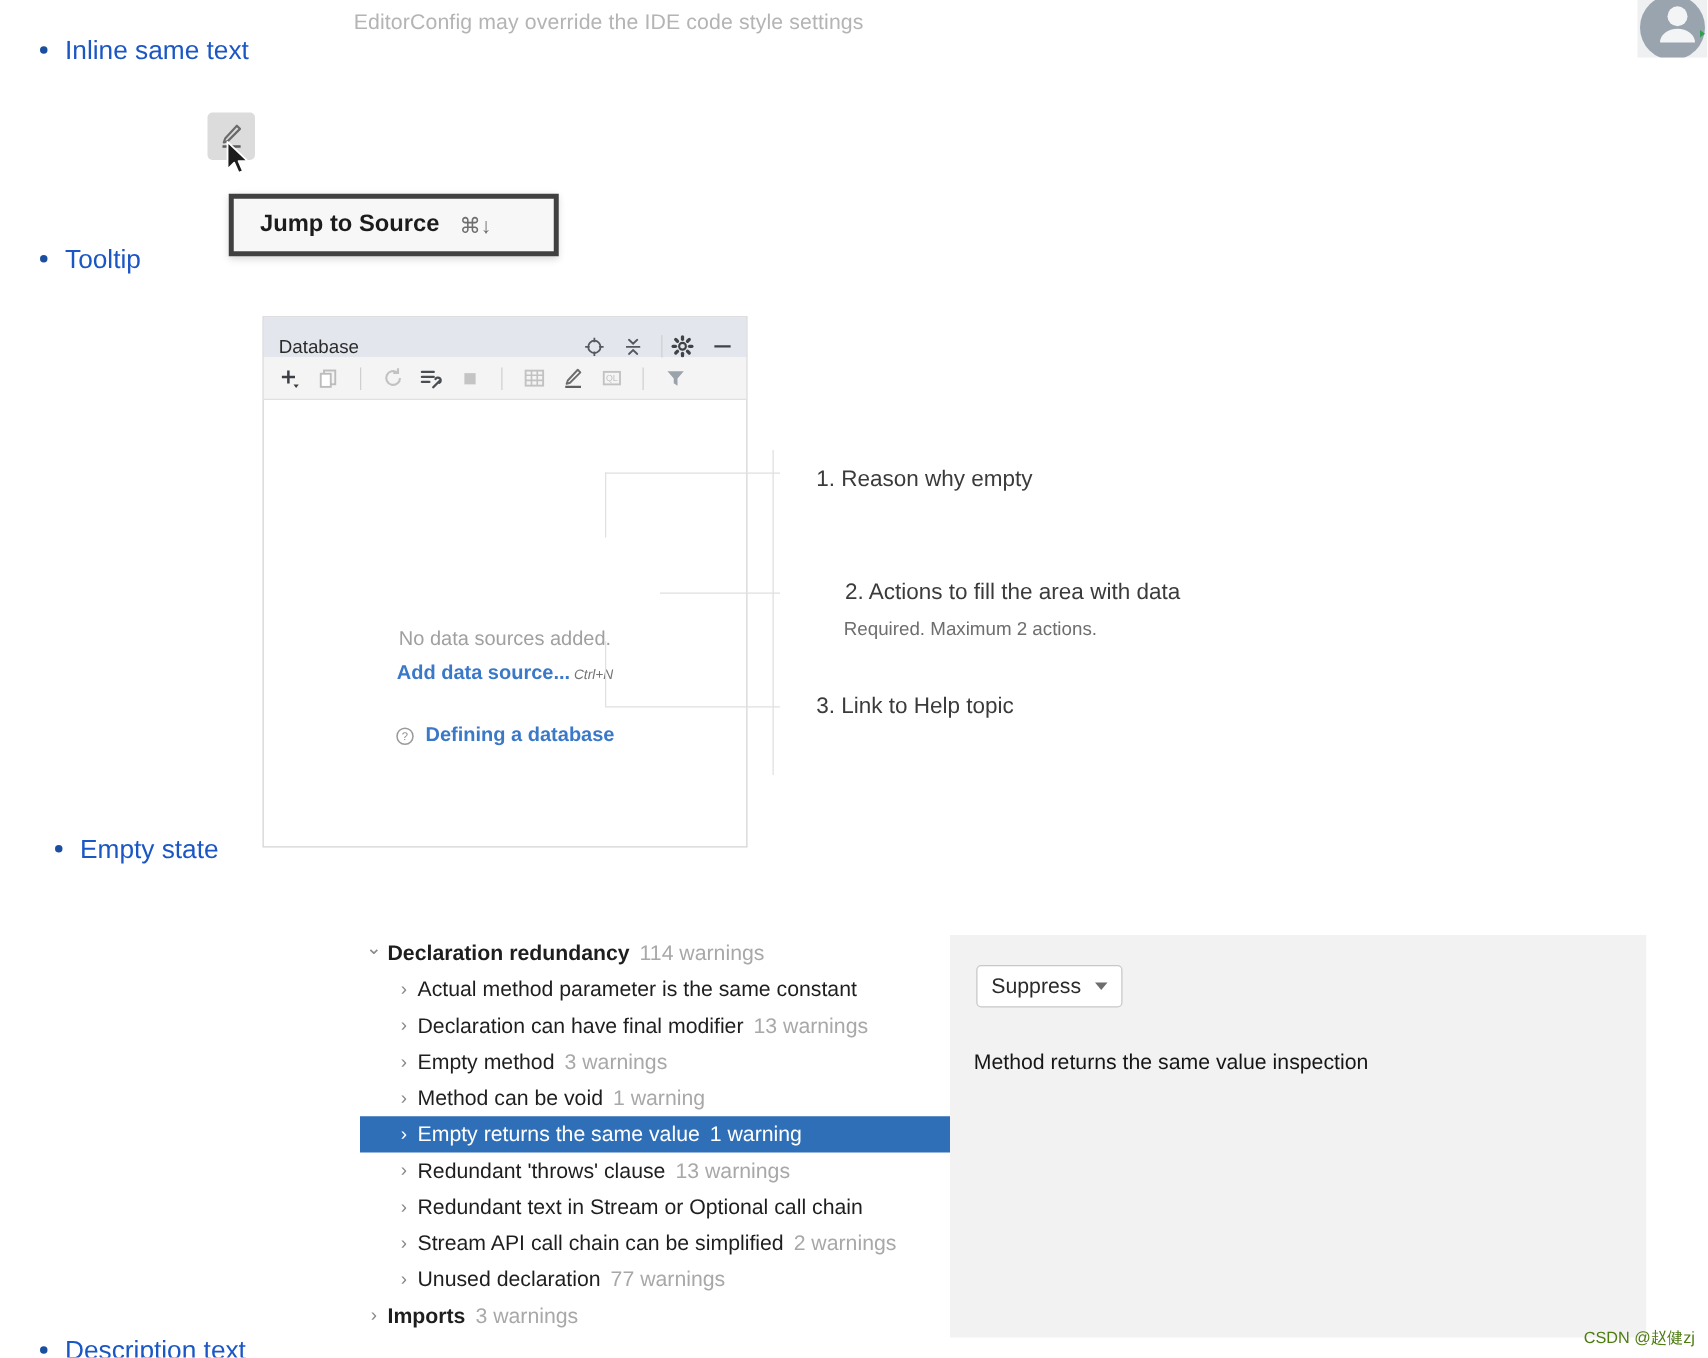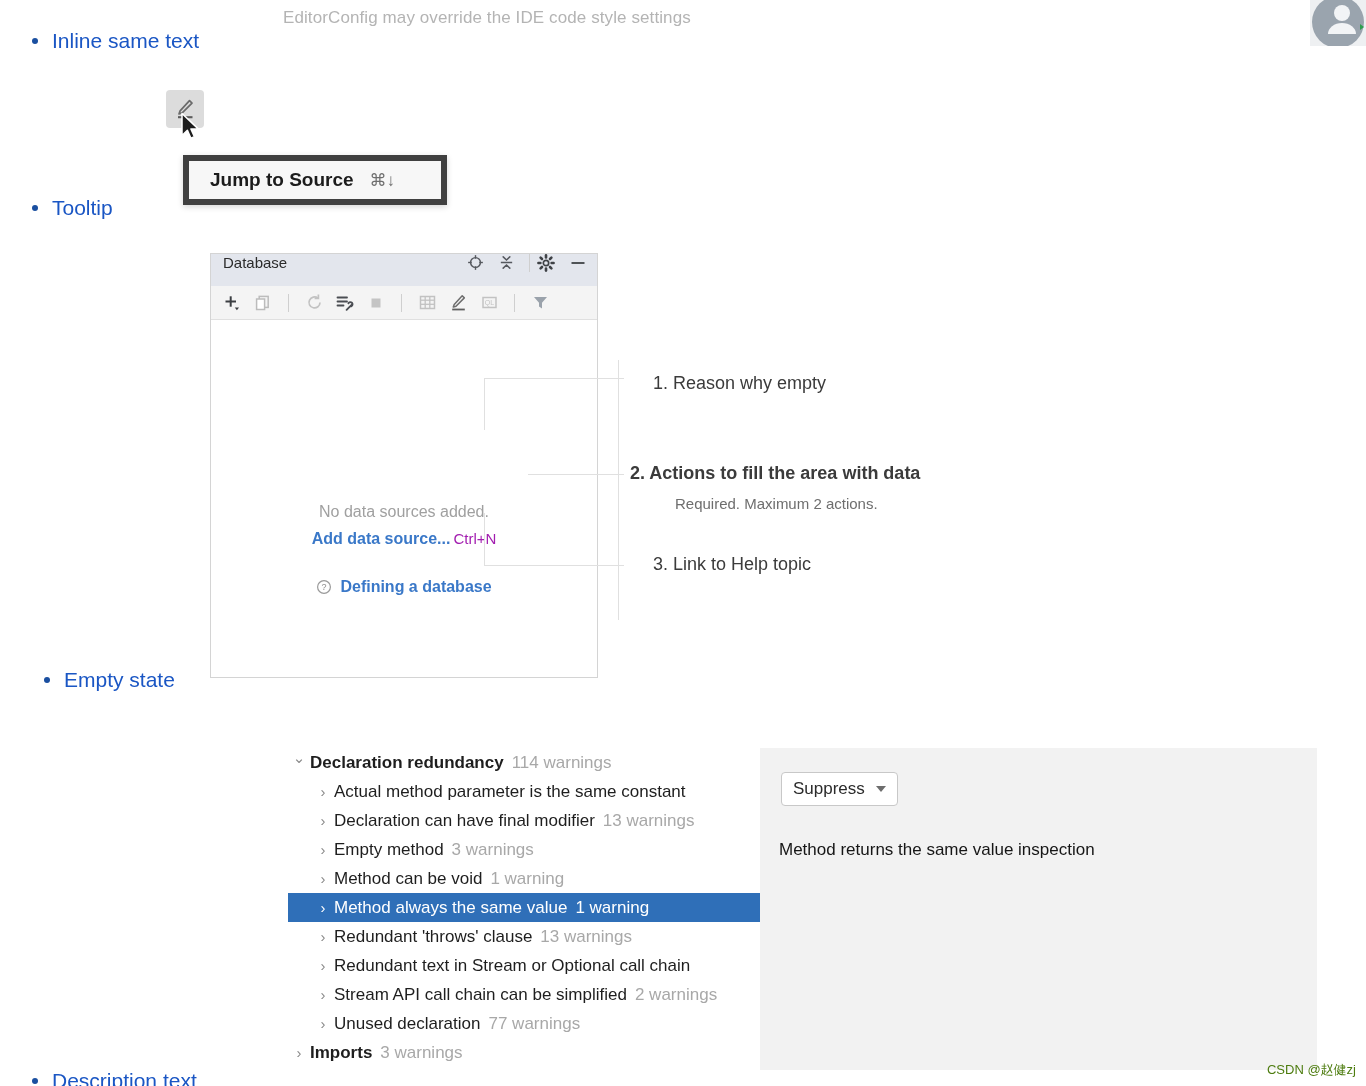--- a/index.html
+++ b/index.html
@@ -59,21 +59,21 @@
 
   #cursor-arrow {
     left: 180px; top: 112px;
     width: 22px; height: 30px;
   }
 
   #tooltip-box {
     left: 183px; top: 155px;
     width: 264px; height: 50px;
     background: #f7f7f7;
-    border: 6px solid #404040;
+    border: 4px solid #404040;
     box-shadow: 0 2px 6px rgba(0,0,0,.16);
     display: flex;
     align-items: center;
     padding-left: 21px;
     box-sizing: border-box;
     gap: 16px;
   }
   #tooltip-label {
     font-size: 19px;
     font-weight: bold;
@@ -91,21 +91,21 @@
     left: 210px; top: 253px;
     width: 388px; height: 425px;
     border: 1px solid #d4d4d4;
     background: #ffffff;
     box-sizing: border-box;
   }
   #database-titlebar {
     height: 32px;
     background: #e3e6ed;
     display: flex;
-    align-items: flex-start;
+    align-items: flex-end;
     padding: 0 10px 0 12px;
     box-sizing: border-box;
   }
   #database-title-text {
     font-size: 15px;
     color: #2b2b2b;
     flex: 1;
   }
   .title-icon { margin-left: 14px; display: flex; align-items: center; }
   #database-toolbar {
@@ -142,23 +142,24 @@
   #empty-state-actions {
     line-height: 27px;
     white-space: nowrap;
   }
   #empty-state-action-link {
     font-size: 16px;
     font-weight: bold;
     color: #3a78c8;
   }
   #empty-state-action-shortcut {
-    font-size: 15px;
-    color: #a21caf;
+    font-size: 11px;
+    color: #737373;
     margin-left: 3px;
+    font-style: italic;
   }
   #empty-state-help {
     margin-top: 26px;
     display: flex;
     align-items: center;
     justify-content: center;
     gap: 8px;
   }
   #empty-state-help-link {
     font-size: 16px;
@@ -448,21 +449,21 @@
 <div class="callout-line abs" style="left:484px; top:378px; width:1px; height:52px;"></div>
 
 <div class="callout-line abs" style="left:528px; top:474px; width:96px; height:1px;"></div>
 
 <div class="callout-line abs" style="left:484px; top:565px; width:140px; height:1px;"></div>
 <div class="callout-line abs" style="left:484px; top:513px; width:1px; height:52px;"></div>
 
 <div class="callout-line abs" style="left:618px; top:360px; width:1px; height:260px;"></div>
 
 <div class="callout-text" style="left:653px; top:373px;">1. Reason why empty</div>
-<div class="callout-text" style="left:630px; top:463px;font-weight:bold;">2. Actions to fill the area with data</div>
+<div class="callout-text" style="left:676px; top:463px;">2. Actions to fill the area with data</div>
 <div class="callout-sub" style="left:675px; top:495px;">Required. Maximum 2 actions.</div>
 <div class="callout-text" style="left:653px; top:554px;">3. Link to Help topic</div>
 
 <div class="bullet-row" style="left:44px; top:667px;">
   <span class="bullet-dot"></span>
   <span class="bullet-label">Empty state</span>
 </div>
 
 <div class="abs" id="inspection-tree">
     <div class="tree-row" style="padding-left: 0px;">
@@ -484,21 +485,21 @@
       <span class="tree-label">Empty method</span>
       <span class="tree-count">3 warnings</span>
     </div>
     <div class="tree-row" style="padding-left: 24px;">
       <span class="chev">›</span>
       <span class="tree-label">Method can be void</span>
       <span class="tree-count">1 warning</span>
     </div>
     <div class="tree-row selected" style="padding-left: 24px;">
       <span class="chev">›</span>
-      <span class="tree-label">Method always the same value</span>
+      <span class="tree-label">Empty returns the same value</span>
       <span class="tree-count">1 warning</span>
     </div>
     <div class="tree-row" style="padding-left: 24px;">
       <span class="chev">›</span>
       <span class="tree-label">Redundant 'throws' clause</span>
       <span class="tree-count">13 warnings</span>
     </div>
     <div class="tree-row" style="padding-left: 24px;">
       <span class="chev">›</span>
       <span class="tree-label">Redundant text in Stream or Optional call chain</span>

